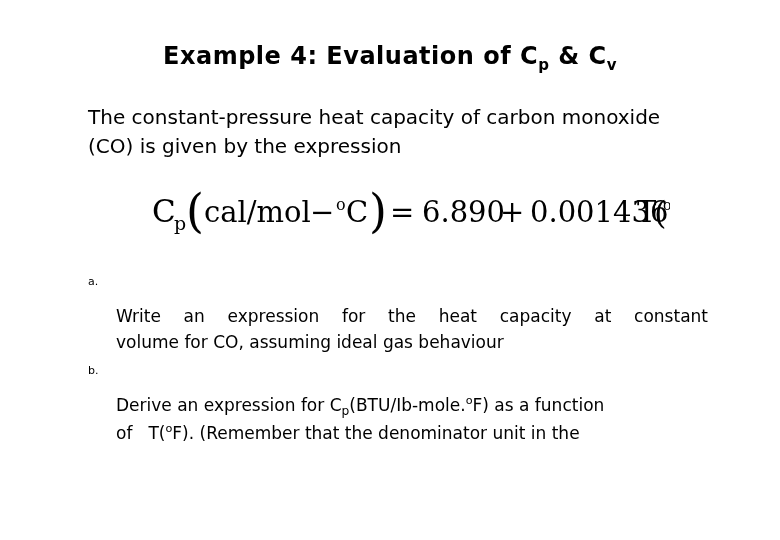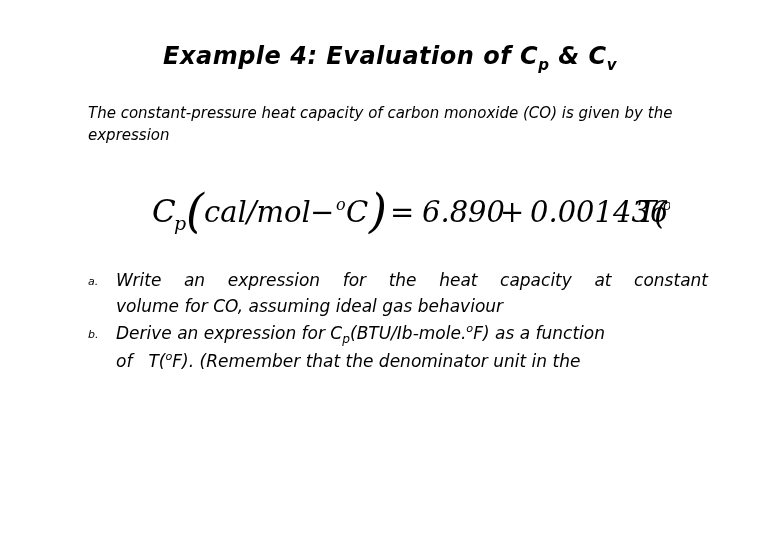--- a/index.html
+++ b/index.html
@@ -12,21 +12,20 @@
     background: #ffffff;
     font-family: "DejaVu Sans", sans-serif;
     color: #000000;
     overflow: hidden;
     position: relative;
   }
   .slide {
     position: relative;
     width: 780px;
     height: 540px;
-    font-style: italic;
   }
   .title {
     position: absolute;
     left: 0;
     top: 42px;
     width: 780px;
     text-align: center;
     font-family: "DejaVu Sans", sans-serif;
     font-weight: bold;
     font-size: 24px;
@@ -37,21 +36,21 @@
   .title .sub {
     font-size: 15px;
     vertical-align: sub;
     font-weight: bold;
   }
   .intro {
     position: absolute;
     left: 88px;
     top: 103px;
     width: 620px;
-    font-size: 15px;
+    font-size: 20px;
     line-height: 1.45;
     color: #000000;
   }
   .formula {
     position: absolute;
     left: 150px;
     top: 182px;
     width: 520px;
     height: 62px;
     font-family: "DejaVu Serif", serif;
@@ -79,20 +78,21 @@
     padding-top: 4px;
     color: #000000;
   }
   .item-body {
     flex: 1 1 auto;
     font-size: 17px;
     line-height: 1.5;
     text-align: justify;
     text-align-last: left;
     color: #000000;
+    margin-top: 36px;
   }
   .sub {
     font-size: 0.72em;
     vertical-align: sub;
   }
   .sup {
     font-size: 0.66em;
     vertical-align: super;
   }
   .gap { display: inline-block; width: 16px; }

